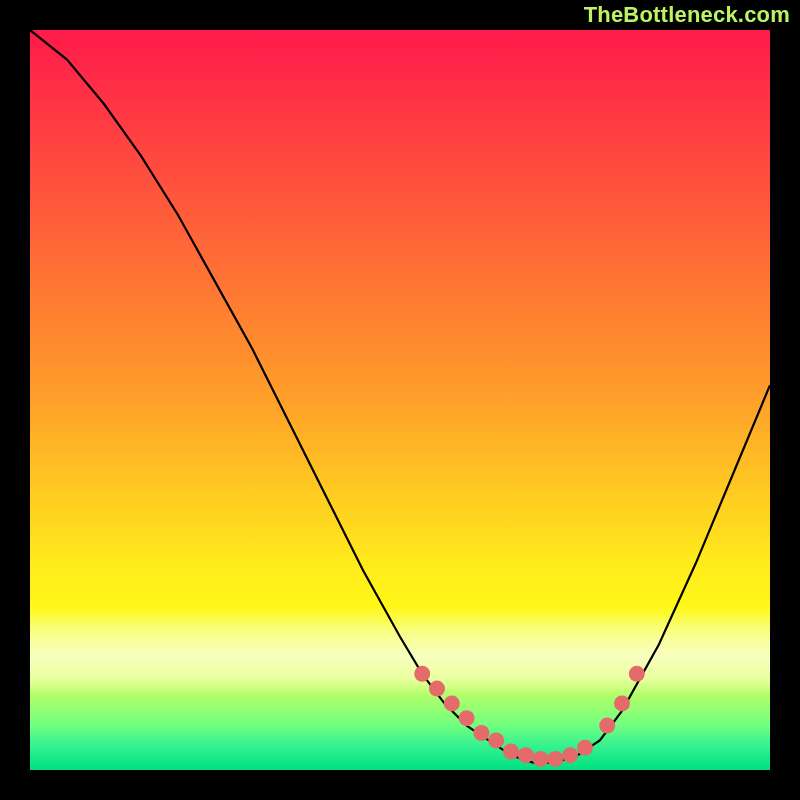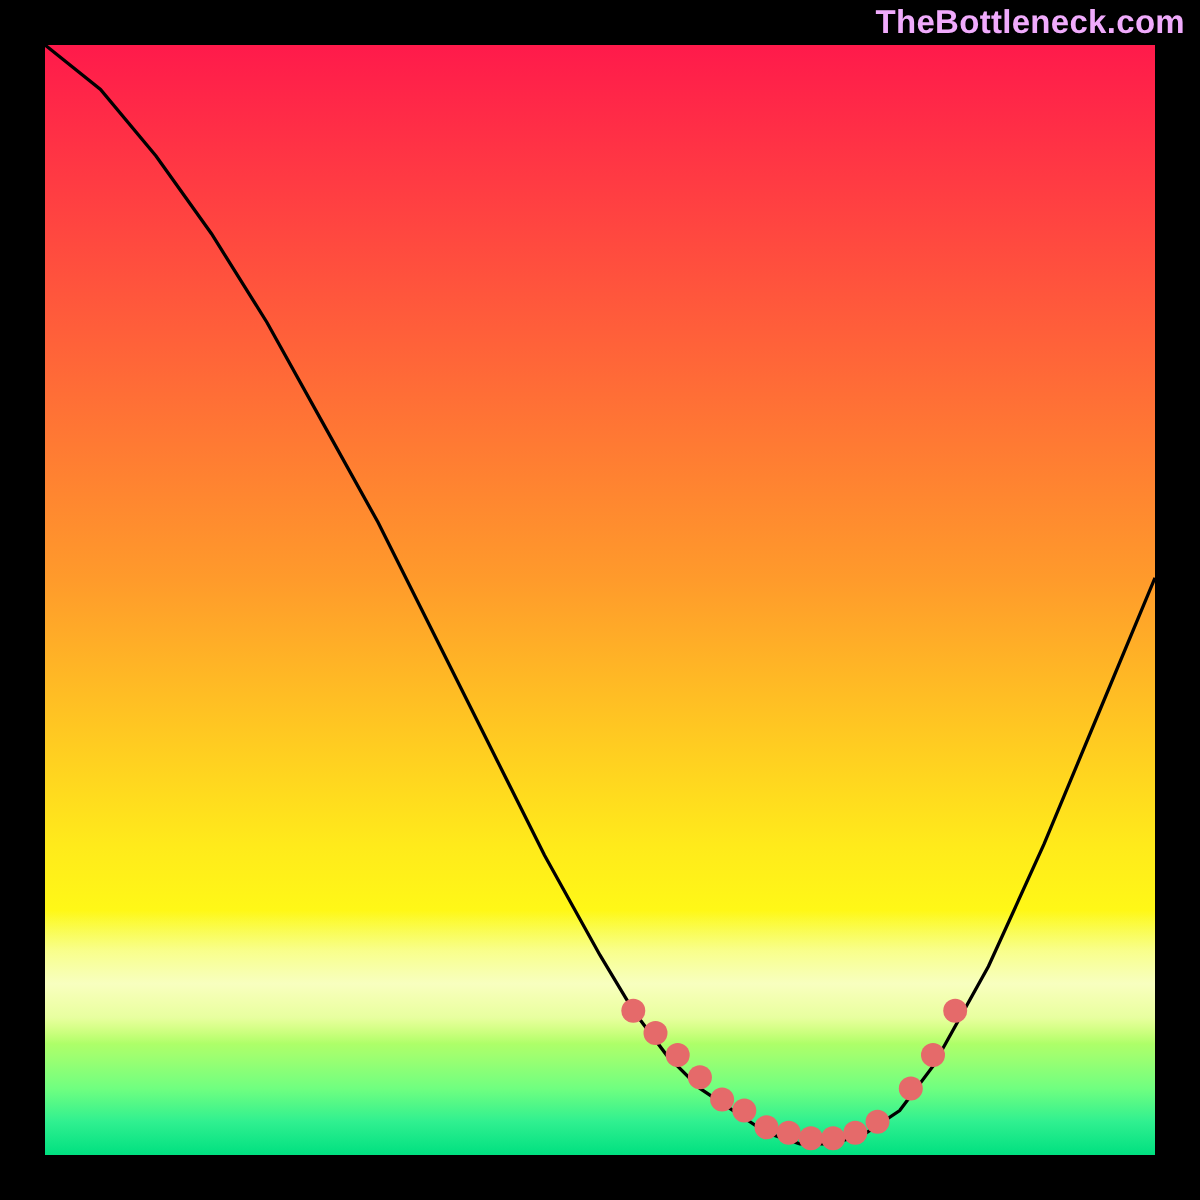--- a/index.html
+++ b/index.html
@@ -14,21 +14,21 @@
   .outer {
     position: relative;
     width: 800px;
     height: 800px;
     background: #000;
   }
   .attribution {
     position: absolute;
     top: 2px;
     right: 10px;
-    color: #f0abfc;
+    color: #bef264;
     font-size: 22px;
     font-weight: 600;
     letter-spacing: 0.2px;
     z-index: 10;
   }
   .plot {
     position: absolute;
     left: 30px;
     top: 30px;
     width: 740px;

